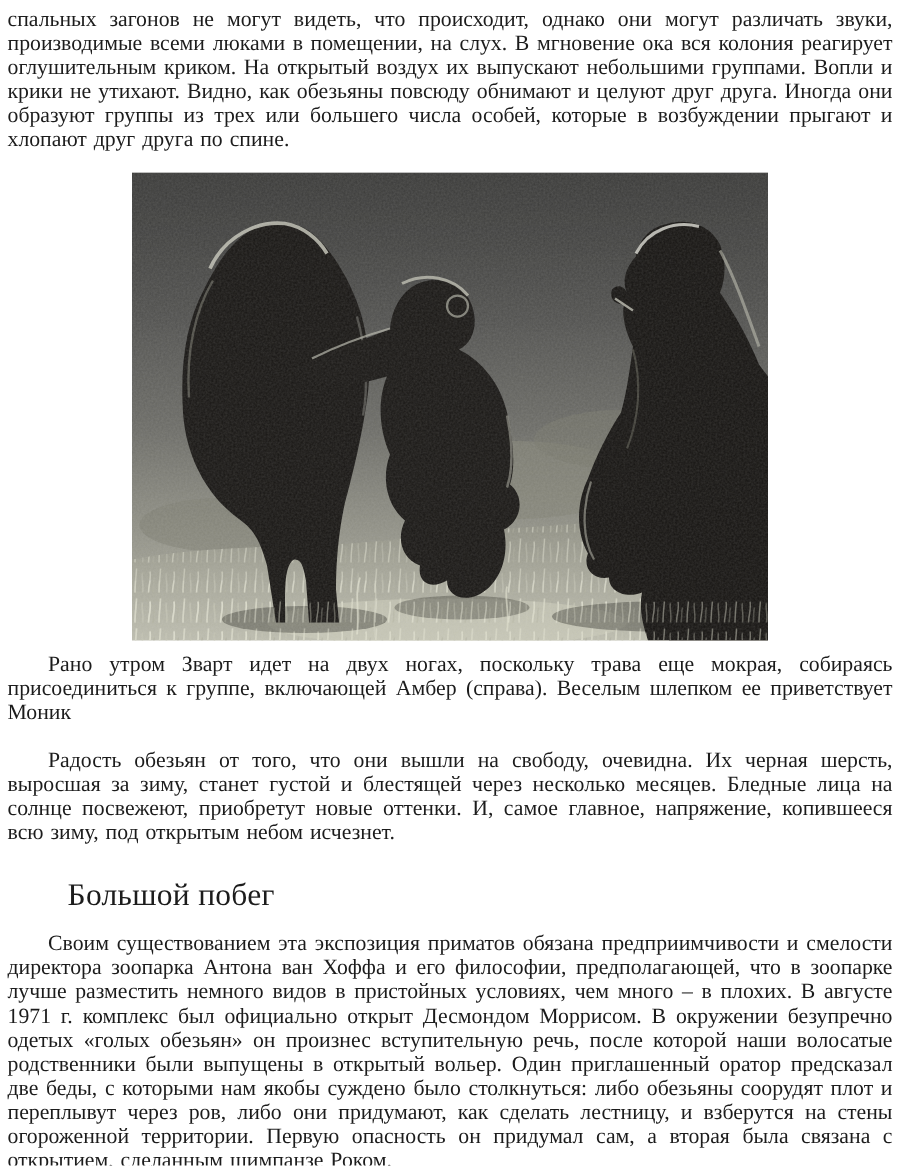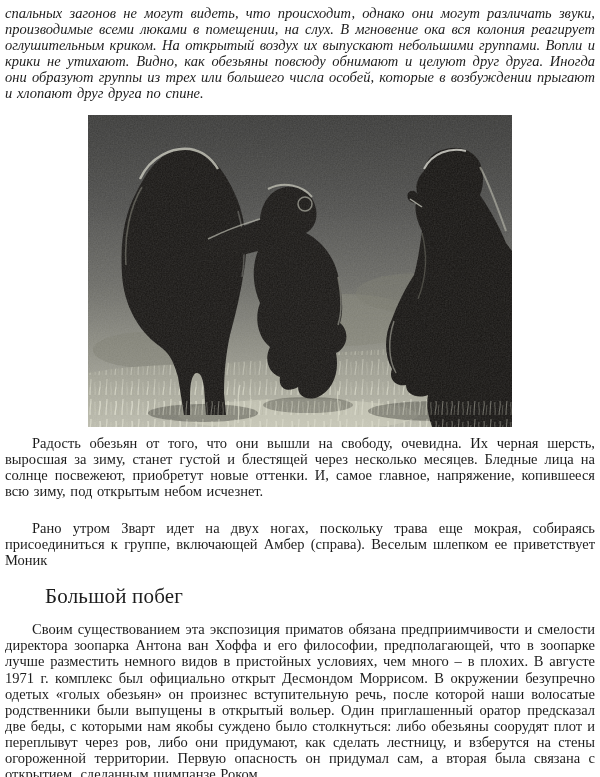--- a/index.html
+++ b/index.html
@@ -8,21 +8,21 @@
     font-family: "Liberation Serif", "DejaVu Serif", serif;
     color: #1c1c1c;
     -webkit-font-smoothing: antialiased;
   }
   .page { padding: 5px 5px 0 5px; }
   .para {
     font-size: 14.5px; line-height: 16.1px;
     text-align: justify; text-indent: 27px;
     margin: 0; word-spacing: 1px;
   }
-  .para.no-indent { text-indent: 0; font-style: italic; }
+  .para.no-indent { text-indent: 0; }
   .figure-wrap {
     width: 424px; margin: 13px auto 8px auto;
     font-size: 0; line-height: 0;
   }
   .figure-wrap svg { display: block; }
   .caption { margin: 0 0 16px 0; }
   .p-joy { margin: 0 0 21px 0; }
   .section-heading {
     font-size: 21px; line-height: 24px; font-weight: normal;
     margin: 0 0 13px 40px; letter-spacing: 0.2px;
@@ -121,21 +121,21 @@
         <rect x="0" y="286" width="424" height="26" fill="url(#grassP)"></rect>
         <path d="M150,308 C152,292 148,282 152,270" stroke="#e4e4d2" stroke-width="1.2" fill="none" opacity="0.8"></path>
         <path d="M162,310 C160,294 164,284 162,274" stroke="#d0d0c0" stroke-width="1" fill="none" opacity="0.7"></path>
         <path d="M250,306 C252,292 248,284 250,276" stroke="#e0e0ce" stroke-width="1.2" fill="none" opacity="0.75"></path>
       </g>
 
       <rect x="0" y="0" width="424" height="312" filter="url(#grain)" opacity="0.8"></rect>
     </svg>
   </div>
 
+  <p class="para caption">Рано утром Зварт идет на двух ногах, поскольку трава еще мокрая, собираясь присоединиться к группе, включающей Амбер (справа). Веселым шлепком ее приветствует Моник</p>
+
   <p class="para p-joy">Радость обезьян от того, что они вышли на свободу, очевидна. Их черная шерсть, выросшая за зиму, станет густой и блестящей через несколько месяцев. Бледные лица на солнце посвежеют, приобретут новые оттенки. И, самое главное, напряжение, копившееся всю зиму, под открытым небом исчезнет.</p>
-
-  <p class="para caption">Рано утром Зварт идет на двух ногах, поскольку трава еще мокрая, собираясь присоединиться к группе, включающей Амбер (справа). Веселым шлепком ее приветствует Моник</p>
 
   <h2 class="section-heading">Большой побег</h2>
 
   <p class="para p-escape">Своим существованием эта экспозиция приматов обязана предприимчивости и смелости директора зоопарка Антона ван Хоффа и его философии, предполагающей, что в зоопарке лучше разместить немного видов в пристойных условиях, чем много – в плохих. В августе 1971 г. комплекс был официально открыт Десмондом Моррисом. В окружении безупречно одетых «голых обезьян» он произнес вступительную речь, после которой наши волосатые родственники были выпущены в открытый вольер. Один приглашенный оратор предсказал две беды, с которыми нам якобы суждено было столкнуться: либо обезьяны соорудят плот и переплывут через ров, либо они придумают, как сделать лестницу, и взберутся на стены огороженной территории. Первую опасность он придумал сам, а вторая была связана с открытием, сделанным шимпанзе Роком.</p>
 
 </div>
 
 </body></html>

